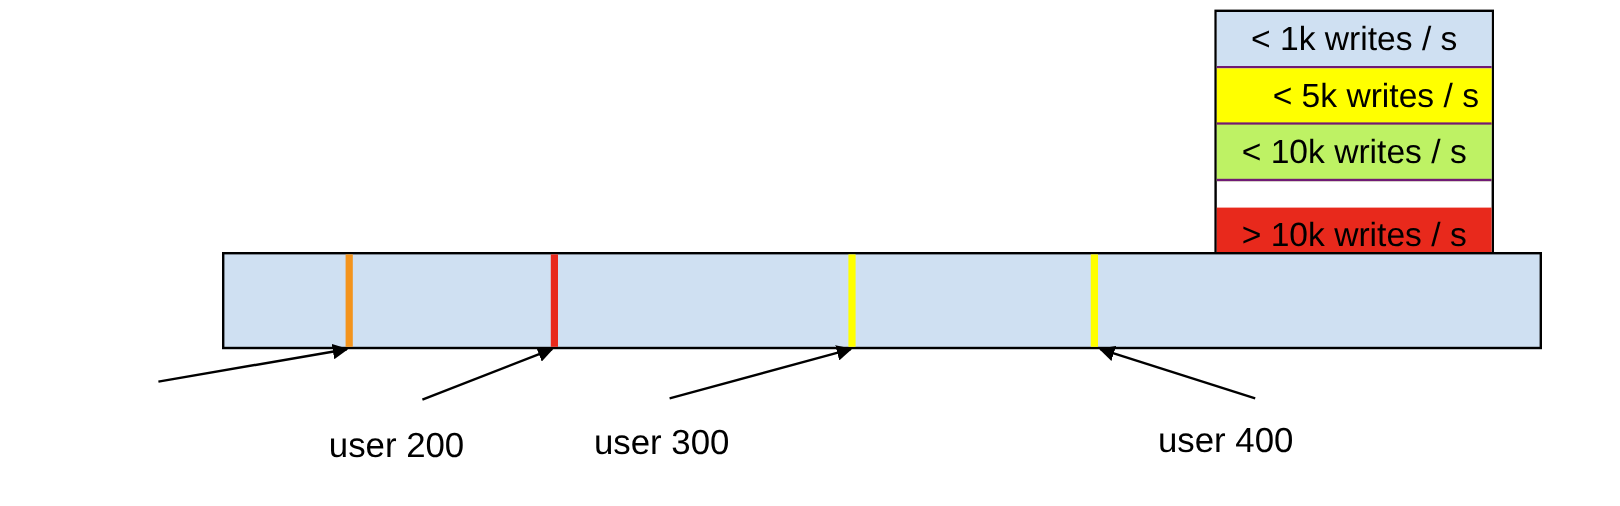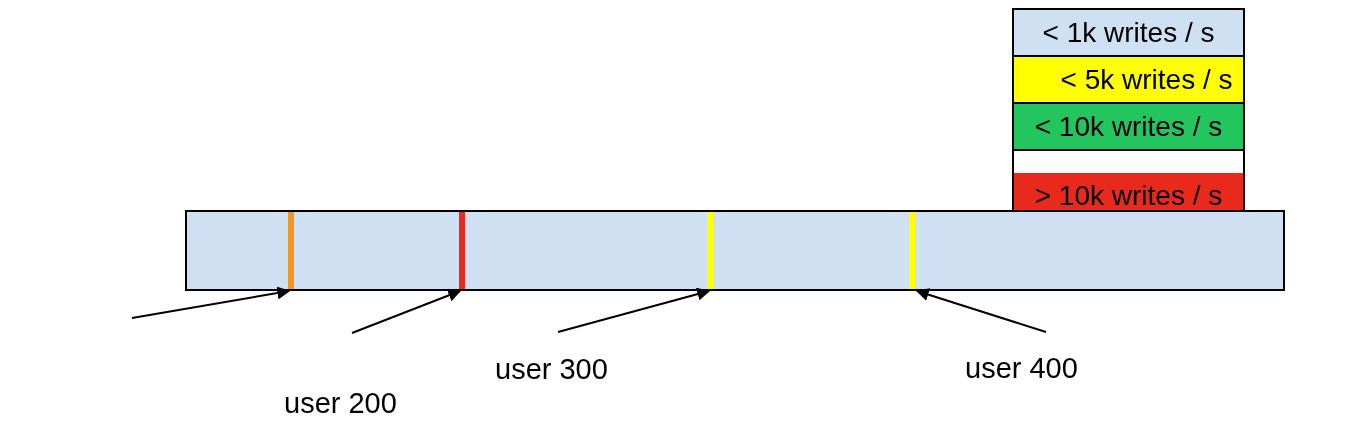--- a/index.html
+++ b/index.html
@@ -34,21 +34,21 @@
     box-sizing: border-box;
     background: #ffffff;
   }
   .legend-row {
     height: 45px;
     display: flex;
     align-items: center;
     justify-content: center;
     font-size: 28px;
     white-space: nowrap;
-    border-bottom: 2px solid #000000;
+    border-bottom: 2px solid #701a75;
   }
   .legend-row:last-child { border-bottom: none; }
   .table-bar {
     position: absolute;
     left: 185px;
     top: 210px;
     width: 1100px;
     height: 81px;
     border: 2px solid #000000;
     box-sizing: border-box;
@@ -81,21 +81,21 @@
 <div class="canvas">
 
 
   <div class="legend">
     <div class="legend-row" style="background: rgb(207, 224, 242);">
       <span>&lt; 1k writes / s</span>
     </div>
     <div class="legend-row" style="background: rgb(255, 255, 0); padding-left: 36px;">
       <span>&lt; 5k writes / s</span>
     </div>
-    <div class="legend-row" style="background: #22c55e;">
+    <div class="legend-row" style="background: #bef264;">
       <span>&lt; 10k writes / s</span>
     </div>
     <div class="legend-row" style="background: rgb(232, 41, 28); margin-top: 22px;">
       <span>&gt; 10k writes / s</span>
     </div>
   </div>
 
   <div class="table-bar" style="background: rgb(207, 224, 242);">
     <div class="marker" style="left: 101px; background: rgb(243, 148, 29);"></div>
     <div class="marker" style="left: 272px; background: rgb(232, 41, 28);"></div>
@@ -108,17 +108,17 @@
       <marker id="arrowhead" viewBox="0 0 10 10" refX="9" refY="5" markerWidth="6.5" markerHeight="6.5" orient="auto-start-reverse">
         <path d="M 0 0 L 10 5 L 0 10 z" fill="#000000"></path>
       </marker>
     </defs>
     <line x1="132" y1="318" x2="289" y2="291" stroke="#000000" stroke-width="2" marker-end="url(#arrowhead)"></line>
     <line x1="352" y1="333" x2="460" y2="291" stroke="#000000" stroke-width="2" marker-end="url(#arrowhead)"></line>
     <line x1="558" y1="332" x2="709" y2="291" stroke="#000000" stroke-width="2" marker-end="url(#arrowhead)"></line>
     <line x1="1046" y1="332" x2="917" y2="291" stroke="#000000" stroke-width="2" marker-end="url(#arrowhead)"></line>
   </svg>
 
-  <div class="user-label" style="left:284px; top:356px;margin-top:31px;">user 200</div>
+  <div class="user-label" style="left:274px; top:356px;">user 200</div>
   <div class="user-label" style="left:495px; top:353px;">user 300</div>
   <div class="user-label" style="left:965px; top:352px;">user 400</div>
 
 </div>
 
 </body></html>

